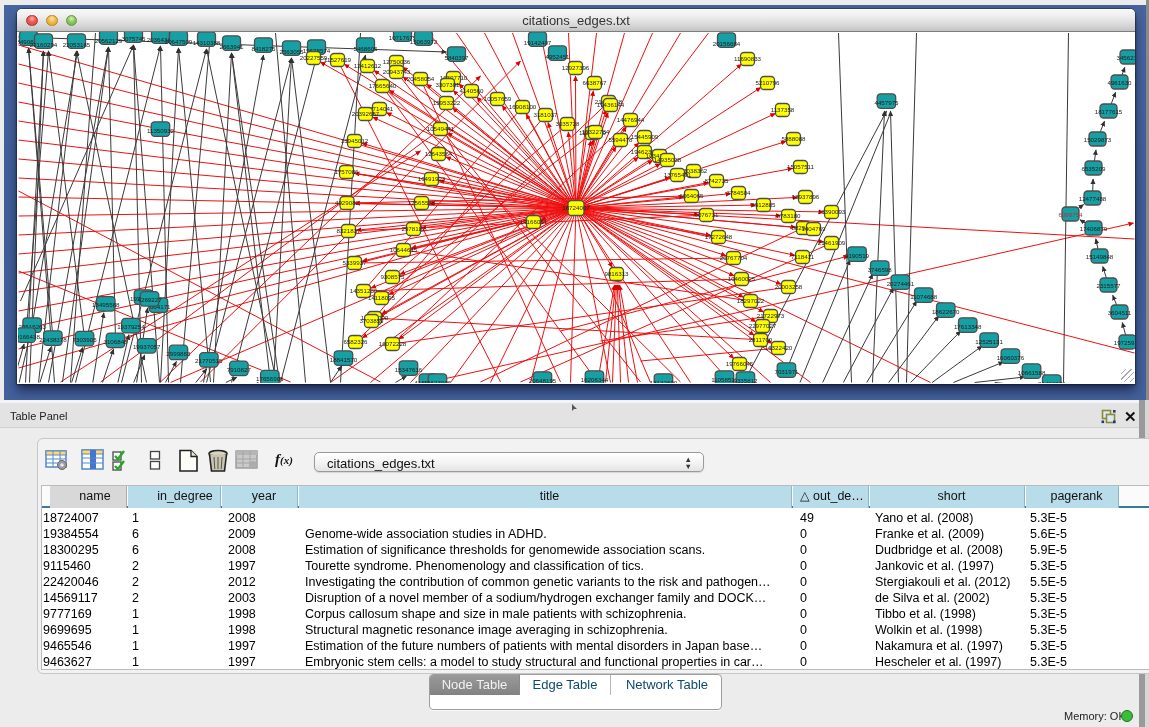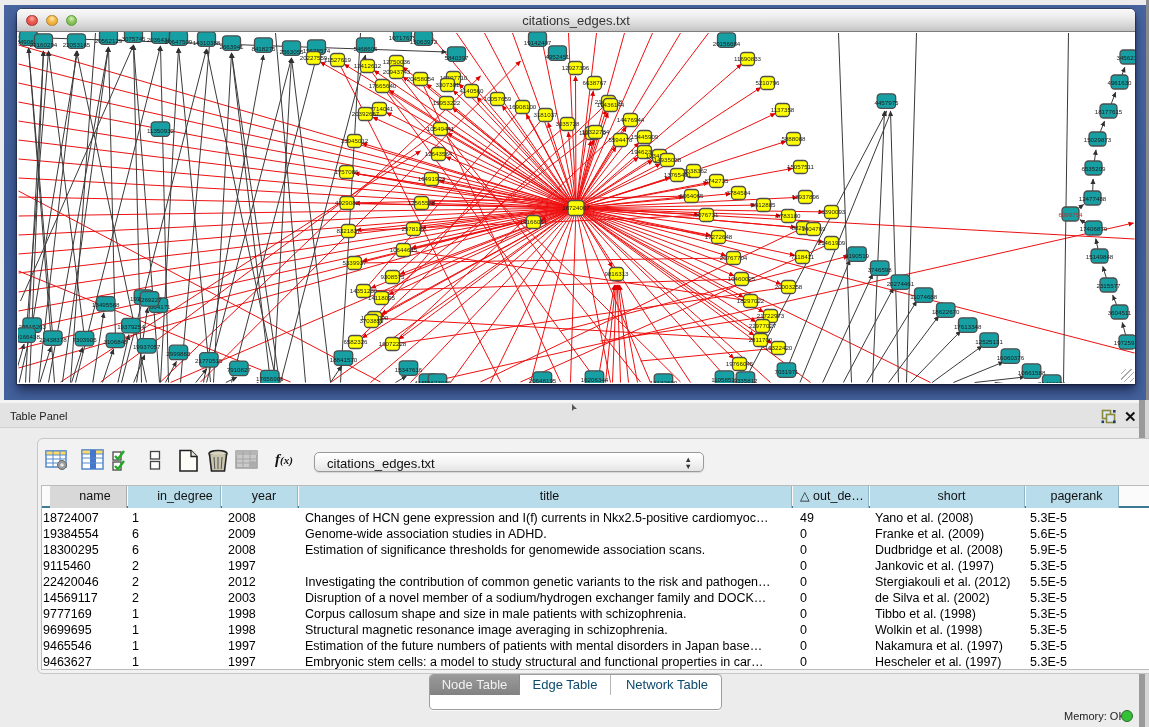--- a/index.html
+++ b/index.html
@@ -729,21 +729,20 @@
           <div class="hc" style="left:257px;width:493px;text-indent:9px;">title</div>
           <div class="hc" style="left:751px;width:76px;text-align:left;padding-left:7px;">△ out_de…</div>
           <div class="hc" style="left:828px;width:155px;text-indent:9px;">short</div>
           <div class="hc" style="left:984px;width:93px;text-indent:9px;">pagerank</div>
         </div>
         <div id="tbody">
             <div class="trow">
               <div class="c-name">18724007</div>
               <div class="c-deg">1</div>
               <div class="c-year">2008</div>
-              <div class="c-title">Changes of HCN gene expression and I(f) currents in Nkx2.5-positive cardiomyoc…</div>
               <div class="c-out">49</div>
               <div class="c-short">Yano et al. (2008)</div>
               <div class="c-pr">5.3E-5</div>
             </div>
 <div class="trow">
               <div class="c-name">19384554</div>
               <div class="c-deg">6</div>
               <div class="c-year">2009</div>
               <div class="c-title">Genome-wide association studies in ADHD.</div>
               <div class="c-out">0</div>
@@ -756,20 +755,21 @@
               <div class="c-year">2008</div>
               <div class="c-title">Estimation of significance thresholds for genomewide association scans.</div>
               <div class="c-out">0</div>
               <div class="c-short">Dudbridge et al. (2008)</div>
               <div class="c-pr">5.9E-5</div>
             </div>
 <div class="trow">
               <div class="c-name">9115460</div>
               <div class="c-deg">2</div>
               <div class="c-year">1997</div>
+              <div class="c-title">Tourette syndrome. Phenomenology and classification of tics.</div>
               <div class="c-out">0</div>
               <div class="c-short">Jankovic et al. (1997)</div>
               <div class="c-pr">5.3E-5</div>
             </div>
 <div class="trow">
               <div class="c-name">22420046</div>
               <div class="c-deg">2</div>
               <div class="c-year">2012</div>
               <div class="c-title">Investigating the contribution of common genetic variants to the risk and pathogen…</div>
               <div class="c-out">0</div>

